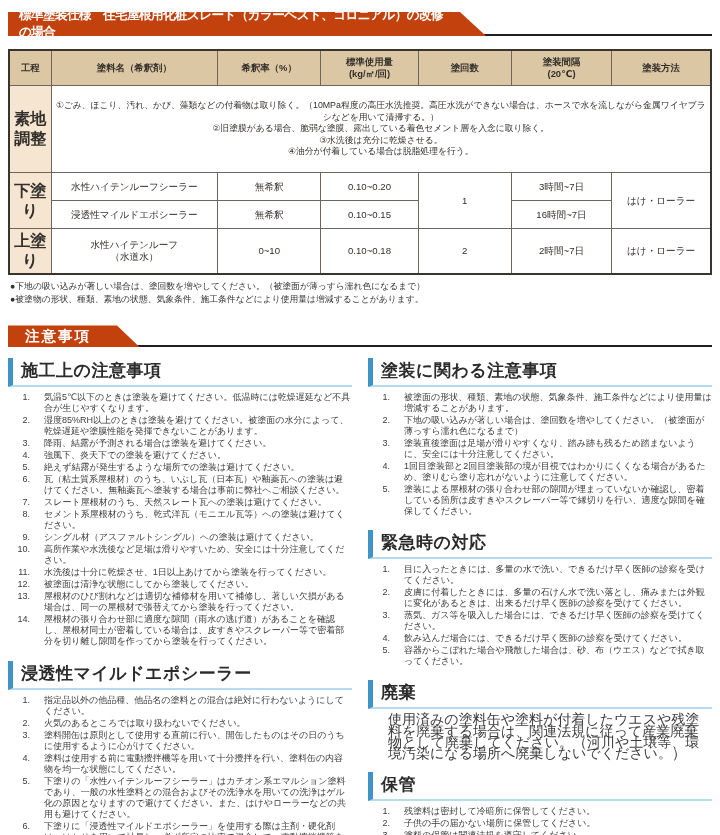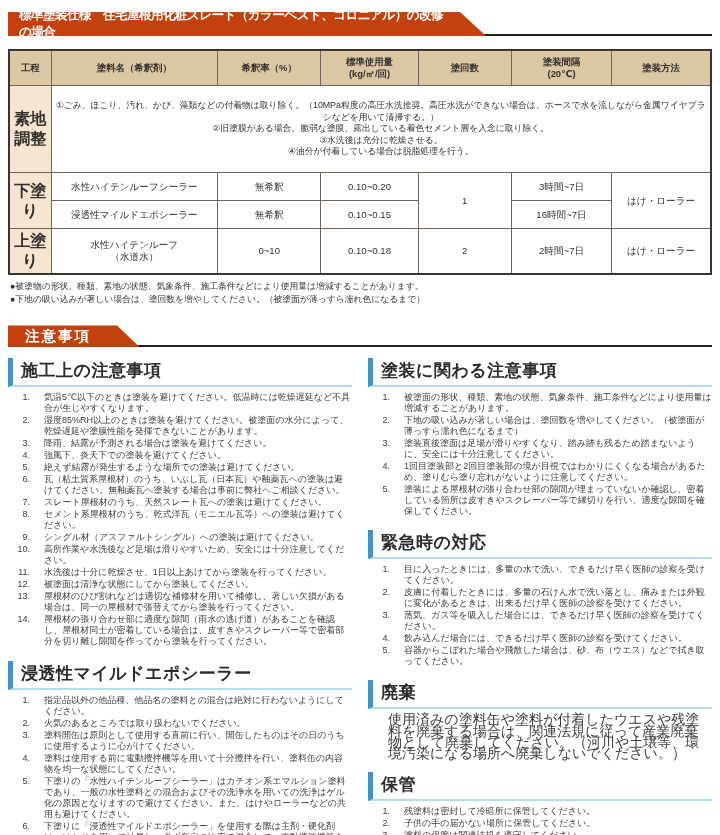--- a/index.html
+++ b/index.html
@@ -128,22 +128,22 @@
         <td>0~10</td>
         <td>0.10~0.18</td>
         <td>2</td>
         <td>2時間~7日</td>
         <td>はけ・ローラー</td>
       </tr>
     </tbody>
   </table>
 
   <div class="footnotes">
+      <div class="li">●下地の吸い込みが著しい場合は、塗回数を増やしてください。（被塗面が薄っすら濡れ色になるまで）</div>
       <div class="li">●被塗物の形状、種類、素地の状態、気象条件、施工条件などにより使用量は増減することがあります。</div>
-      <div class="li">●下地の吸い込みが著しい場合は、塗回数を増やしてください。（被塗面が薄っすら濡れ色になるまで）</div>
     </div>
 
   <div class="banner-row notice-banner-row">
     <div class="rule"></div>
     <div class="banner notice-banner">
       <span>注意事項</span>
     </div>
   </div>
 
   <div class="columns">

